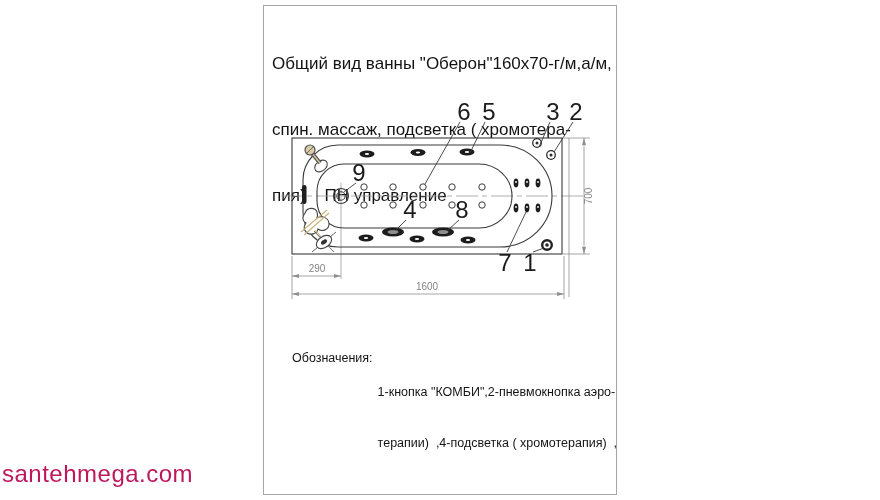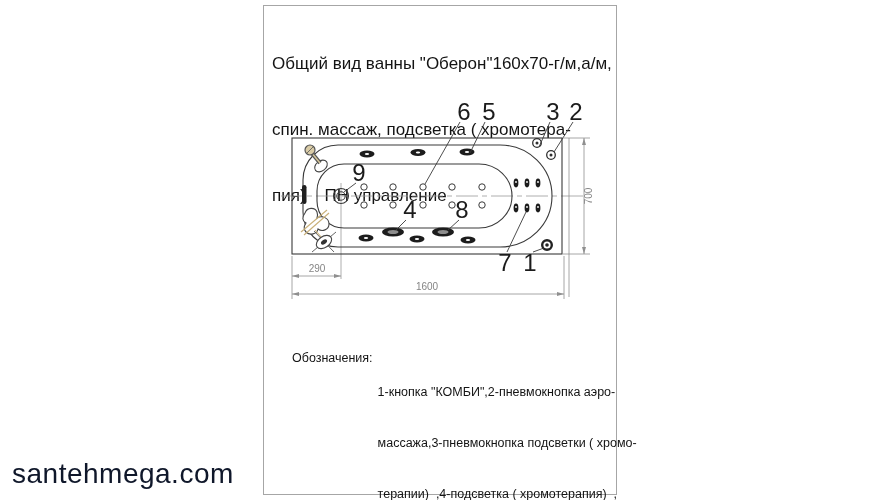--- a/index.html
+++ b/index.html
@@ -1,18 +1,18 @@
 <!DOCTYPE html>
 <html><head>
 <meta charset="utf-8">
 <style>
   html,body{margin:0;padding:0;background:#fff;}
   body{width:880px;height:500px;position:relative;font-family:"Liberation Sans",sans-serif;}
   .canvas{position:absolute;left:0;top:0;width:880px;height:500px;background:#fff;overflow:hidden;}
-  .watermark{position:absolute;left:12px;top:456px;font-size:28px;line-height:36px;color:#0f172a;letter-spacing:.5px;}
+  .watermark{position:absolute;left:2px;top:456px;font-size:24px;line-height:36px;color:#be185d;letter-spacing:.5px;}
   .page{position:absolute;left:263px;top:5px;width:354px;height:490px;box-sizing:border-box;
         border:1px solid #a6a6a6;background:#fff;}
   .title{position:absolute;left:272px;top:9px;width:340px;font-size:17px;line-height:22px;
          color:#141414;white-space:pre;}
   .legend{position:absolute;left:292px;top:350px;display:flex;font-size:12.5px;line-height:17px;
           color:#141414;white-space:pre;}
   .legend-label{flex:none;}
   .legend-lines{margin-left:5px;}
   .drawing-svg{position:absolute;left:0;top:0;}
   .callout-num{font-size:24px;fill:#1b1b1b;}
@@ -209,21 +209,20 @@
       <text class="dim-text" x="317" y="272">290</text>
       <text class="dim-text" x="427" y="290">1600</text>
       <text class="dim-text" x="592" y="196" transform="rotate(-90 592 196)">700</text>
     </g>
   </svg>
 
   <div class="legend">
     <span class="legend-label">Обозначения:</span>
     <div class="legend-lines">
       <div>1-кнопка "КОМБИ",2-пневмокнопка аэро-</div>
-      <div>массажа,3-пневмокнопка подсветки ( хромо-</div>
       <div>терапии)  ,4-подсветка ( хромотерапия)  ,</div>
       
       
       
     </div>
   </div>
 
 </div>
 
 </body></html>

